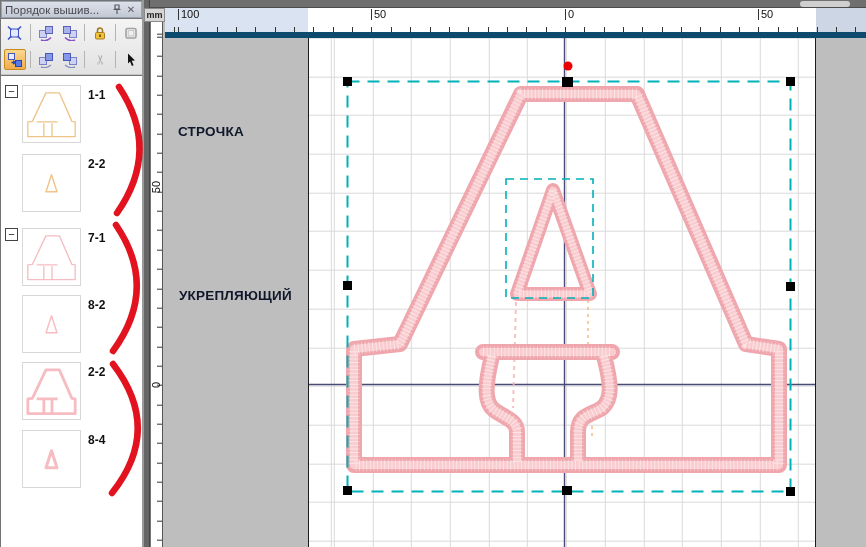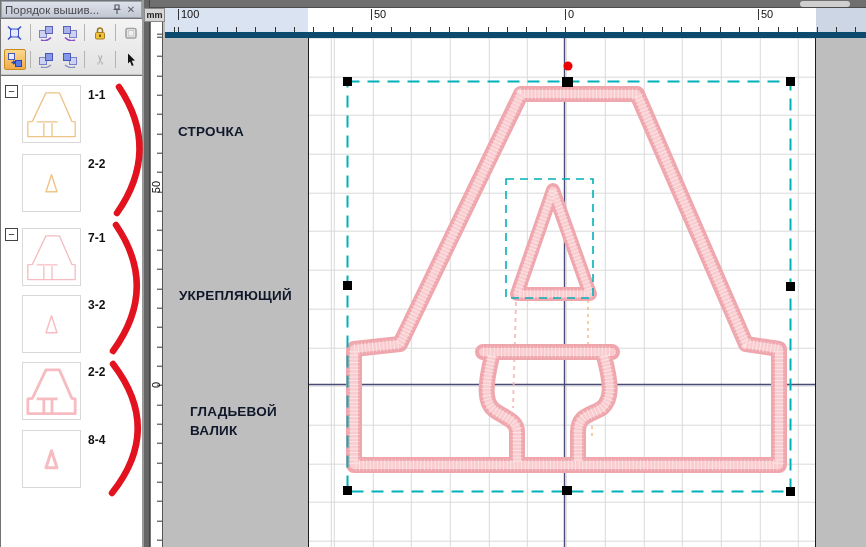--- a/index.html
+++ b/index.html
@@ -291,21 +291,21 @@
             <use href="#p-letter" class="w-thin"></use>
           </svg>
       </div>
       <div class="thumb-label" style="top:155px">7-1</div>
 
       <div class="thumb" style="top:219px">
         <svg viewBox="0 0 100 92" class="c-pink">
             <use href="#p-tri" class="w-thin"></use>
           </svg>
       </div>
-      <div class="thumb-label" style="top:222px">3-2</div>
+      <div class="thumb-label" style="top:222px">8-2</div>
 
       <div class="thumb" style="top:286px">
         <svg viewBox="-4 -5 108 100" class="c-pink">
             <use href="#p-letter" class="w-thick"></use>
           </svg>
       </div>
       <div class="thumb-label" style="top:289px">2-2</div>
 
       <div class="thumb" style="top:354px">
         <svg viewBox="0 0 100 92" class="c-pink">
@@ -323,18 +323,14 @@
     <path d="M116,225 Q159,288 113,351" fill="none" stroke="#e2131e" stroke-width="6.5" stroke-linecap="round"></path>
     <path d="M113,364 Q163,429 112,493" fill="none" stroke="#e2131e" stroke-width="6.5" stroke-linecap="round"></path>
   </svg>
 
   <div class="annot-label" style="left:178px;top:122px">
     <span>СТРОЧКА</span>
   </div>
   <div class="annot-label" style="left:179px;top:286px">
     <span>УКРЕПЛЯЮЩИЙ</span>
   </div>
-  <div class="annot-label" style="left:190px;top:402px">
-    <span>ГЛАДЬЕВОЙ</span>
-    <span>ВАЛИК</span>
-  </div>
 
 </div>
 
 </body></html>

